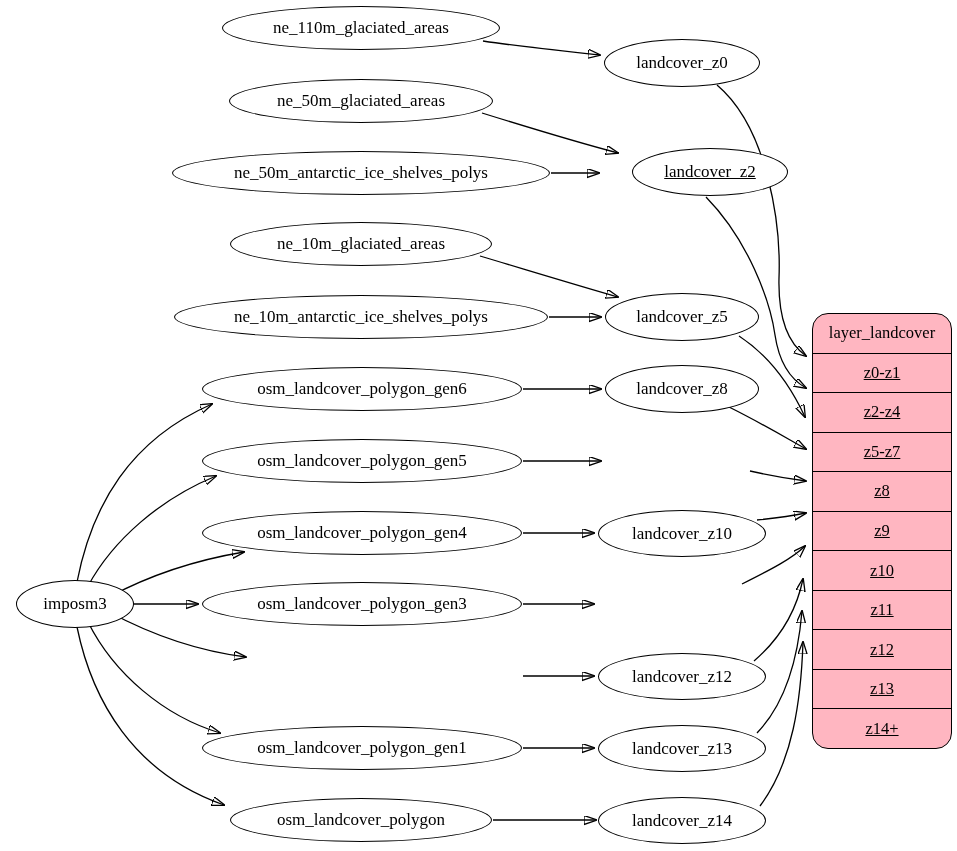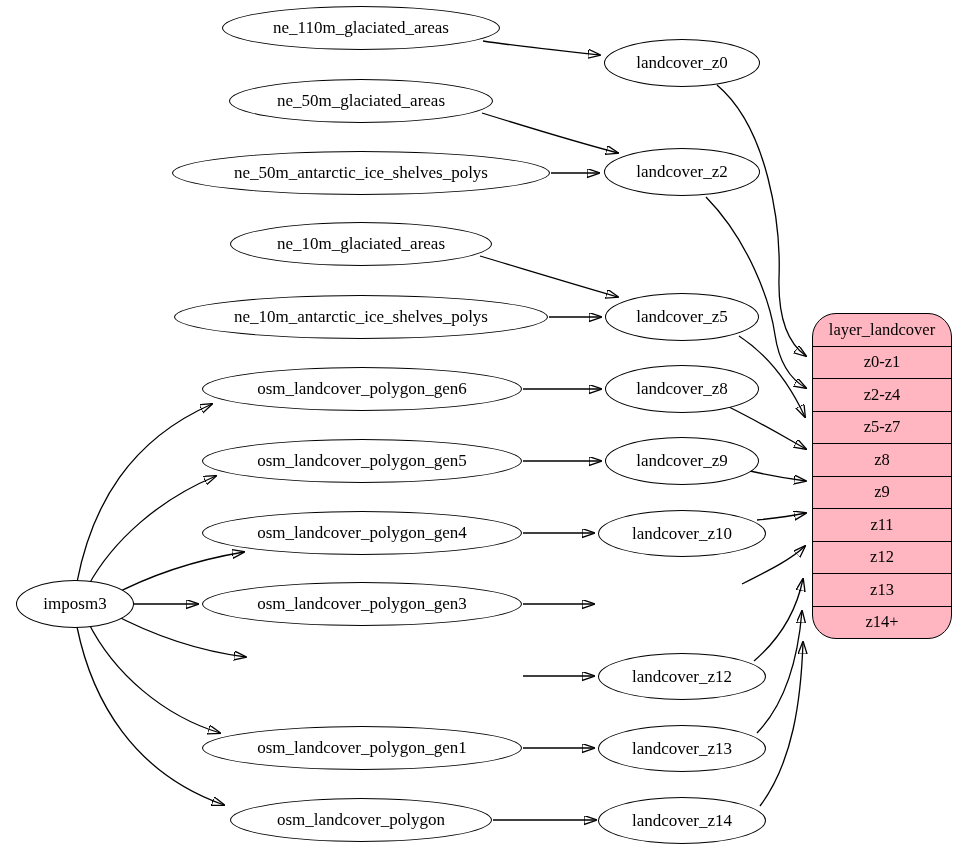--- a/index.html
+++ b/index.html
@@ -40,39 +40,39 @@
     display: flex;
     align-items: center;
     justify-content: center;
     font-size: 17px;
     white-space: nowrap;
     color: var(--text);
   }
   .record {
     position: absolute;
     left: 812px; top: 313px;
-    width: 140px; height: 326px;
+    width: 140px; height: 436px;
     box-sizing: border-box;
     border: 1.4px solid var(--stroke);
-    border-radius: 24px;
+    border-radius: 16px;
     background: var(--table-fill);
     display: flex;
     flex-direction: column;
     overflow: hidden;
   }
   .record .cell {
     flex: 1 1 0;
     display: flex;
     align-items: center;
     justify-content: center;
     font-size: 16.5px;
     white-space: nowrap;
     color: var(--text);
   }
-  .record .cell + .cell { border-top: 1.2px solid var(--stroke); }
+  .record .cell + .cell { border-top: 1.2px solid var(--stroke); text-decoration: underline; }
 </style>
 </head>
 <body>
 
 <div class="canvas">
 
   <svg class="edges" viewBox="0 0 957 851" xmlns="http://www.w3.org/2000/svg">
     <defs>
       <marker id="arrow" markerWidth="13" markerHeight="10" refX="12" refY="4.5" orient="auto" markerUnits="userSpaceOnUse">
         <path d="M0,0 L13,4.5 L0,9 z" fill="#000000" stroke="none"></path>
@@ -120,35 +120,35 @@
   <div class="node" style="left:230px; top:222px; width:262px; height:44px;">ne_10m_glaciated_areas</div>
   <div class="node" style="left:174px; top:295px; width:374px; height:44px;">ne_10m_antarctic_ice_shelves_polys</div>
   <div class="node" style="left:202px; top:367px; width:320px; height:44px;">osm_landcover_polygon_gen6</div>
   <div class="node" style="left:202px; top:439px; width:320px; height:44px;">osm_landcover_polygon_gen5</div>
   <div class="node" style="left:202px; top:511px; width:320px; height:44px;">osm_landcover_polygon_gen4</div>
   <div class="node" style="left:202px; top:582px; width:320px; height:44px;text-align:right;">osm_landcover_polygon_gen3</div>
   <div class="node" style="left:202px; top:726px; width:320px; height:44px;">osm_landcover_polygon_gen1</div>
   <div class="node" style="left:230px; top:798px; width:262px; height:44px;">osm_landcover_polygon</div>
 
   <div class="node" style="left:604px; top:39px;  width:156px; height:48px;">landcover_z0</div>
-  <div class="node" style="left:604px; top:148px; width:156px; height:48px;">landcover_z2</div>
+  <div class="node" style="left:632px; top:148px; width:156px; height:48px;text-decoration:underline;">landcover_z2</div>
   <div class="node" style="left:605px; top:293px; width:154px; height:48px;">landcover_z5</div>
   <div class="node" style="left:605px; top:365px; width:154px; height:48px;">landcover_z8</div>
-  <div class="node" style="left:605px; top:437px; width:154px; height:48px;">landcover_z9</div>
   <div class="node" style="left:598px; top:510px; width:168px; height:47px;">landcover_z10</div>
   <div class="node" style="left:598px; top:653px; width:168px; height:47px;">landcover_z12</div>
   <div class="node" style="left:598px; top:725px; width:168px; height:47px;">landcover_z13</div>
   <div class="node" style="left:598px; top:797px; width:168px; height:47px;">landcover_z14</div>
 
   <div class="record">
     <div class="cell">layer_landcover</div>
     <div class="cell">z0-z1</div>
     <div class="cell">z2-z4</div>
     <div class="cell">z5-z7</div>
     <div class="cell">z8</div>
     <div class="cell">z9</div>
+    <div class="cell">z10</div>
     <div class="cell">z11</div>
     <div class="cell">z12</div>
     <div class="cell">z13</div>
     <div class="cell">z14+</div>
   </div>
 
 </div>
 
 </body></html>

